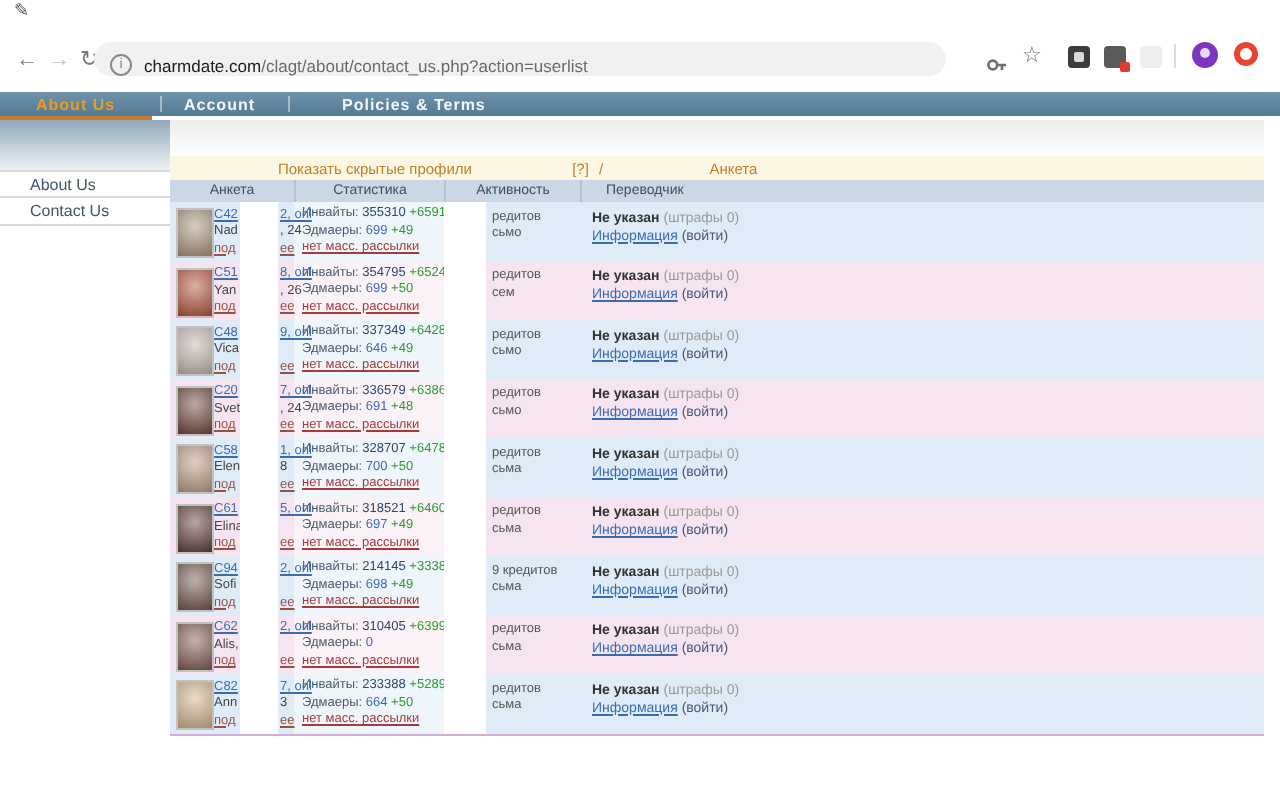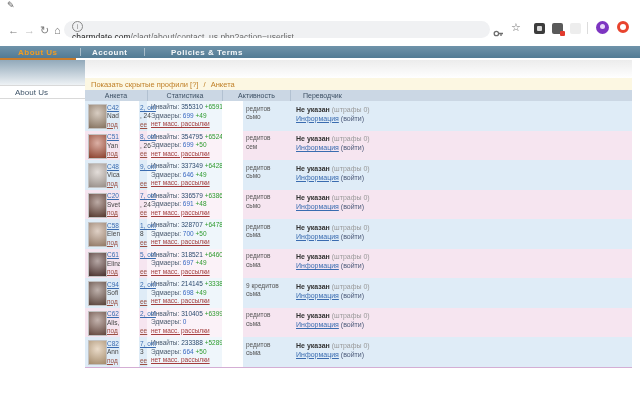--- a/index.html
+++ b/index.html
@@ -3,22 +3,22 @@
 <meta charset="utf-8">
 <style>
   html,body{margin:0;padding:0;}
   #screen{position:relative;width:640px;height:400px;background:#fff;overflow:hidden;
           font-family:"Liberation Sans",sans-serif;-webkit-font-smoothing:antialiased;}
   .abs{position:absolute;}
   
   .pencil{left:7px;top:0px;font-size:9px;color:#555;}
   .navbtn{top:21px;font-size:11px;color:#7a7a7a;line-height:18px;}
   .navbtn.dim{color:#bdbdbd;}
-  .urlbar{left:64px;top:21px;width:426px;height:17px;background:#f0f1f3;border-radius:9px;
-          display:flex;align-items:flex-start;padding:0 8px;box-sizing:border-box;flex-direction:column;}
+  .urlbar{left:47px;top:21px;width:426px;height:17px;background:#f0f1f3;border-radius:9px;
+          display:flex;align-items:flex-end;padding:0 8px;box-sizing:border-box;}
   .info-ic{width:9px;height:9px;border:1px solid #8a8a8a;border-radius:50%;color:#8a8a8a;
            font-size:7px;line-height:9px;text-align:center;margin-right:6px;flex:none;}
   .url{font-size:8.5px;white-space:nowrap;overflow:hidden;}
   .url .dom{color:#1b1b1b;}
   .url .path{color:#6b6b6b;}
   .star{left:511px;top:21px;font-size:11px;color:#6d6d6d;}
   .key-ic{left:493px;top:25px;}
   .ext{top:23px;width:11px;height:11px;border-radius:2px;}
   .ext1{left:534px;background:#3c3c3c;}
   .ext1:after{content:"";position:absolute;left:3px;top:3px;width:5px;height:5px;background:#d9d9d9;border-radius:1px;}
@@ -37,21 +37,21 @@
   .underline{left:0;top:58px;width:76px;height:2.5px;background:#c97b2a;}
   
   .sb-grad{left:0;top:60px;width:85px;height:25px;background:linear-gradient(#92a9ba,#eef2f5);}
   .sb-item{left:0;width:85px;height:14px;line-height:14px;padding-left:15px;box-sizing:border-box;
            font-size:8px;color:#3f5468;border-bottom:1px solid #d9d9d9;background:#fff;}
   .sb-item.first{border-top:1px solid #d9d9d9;}
   
   .main-grad{left:85px;top:60px;width:547px;height:18px;background:linear-gradient(#ececec,#fff);}
   .ybar{left:85px;top:78px;width:547px;height:12px;background:#fcf7e2;display:flex;align-items:center;
         justify-content:space-between;padding:0 16px 0 6px;box-sizing:border-box;font-size:7.5px;color:#bf7f26;white-space:nowrap;}
-  .ybar a{color:#bf7f26;text-decoration:none;cursor:pointer;}
+  .ybar a{color:#bf7f26;text-decoration:none;cursor:pointer;margin-left:48px;}
   .ysep{margin:0 3px;}
   .thead{left:85px;top:90px;width:547px;height:11px;background:#cbd7e4;display:flex;
          font-size:7px;color:#3c4f63;}
   .th{height:11px;line-height:11px;text-align:center;box-sizing:border-box;}
   .th+.th{border-left:1px solid #b2c1d1;}
   .th1{width:62px;} .th2{width:75px;} .th3{width:68px;} .th4{width:342px;text-align:left;padding-left:12px;}
   .tbody{left:85px;top:101px;width:547px;border-bottom:1px solid #d4aed4;}
   .trow{display:flex;height:29.5px;background:#dfecf7;}
   .trow:nth-child(even){background:#f6e5f0;}
   .cell{box-sizing:border-box;font-size:6.5px;}
@@ -110,20 +110,21 @@
     <span class="tab active" style="left:18px">About Us</span>
     <span class="tabsep" style="left:80px"></span>
     <span class="tab" style="left:92px">Account</span>
     <span class="tabsep" style="left:144px"></span>
     <span class="tab" style="left:171px">Policies &amp; Terms</span>
   </div>
   <div class="abs underline"></div>
 
   <div class="abs sb-grad"></div>
   <div class="abs sb-item first" style="top:85px">About Us</div>
+  <div class="abs sb-item" style="top:99px">Contact Us</div>
 
   <div class="abs main-grad"></div>
 
   <div class="abs ybar">
     <span>
       <a>Показать скрытые профили</a>
       <a>[?]</a>
       <span class="ysep">/</span>
       <a>Анкета</a>
     </span>

